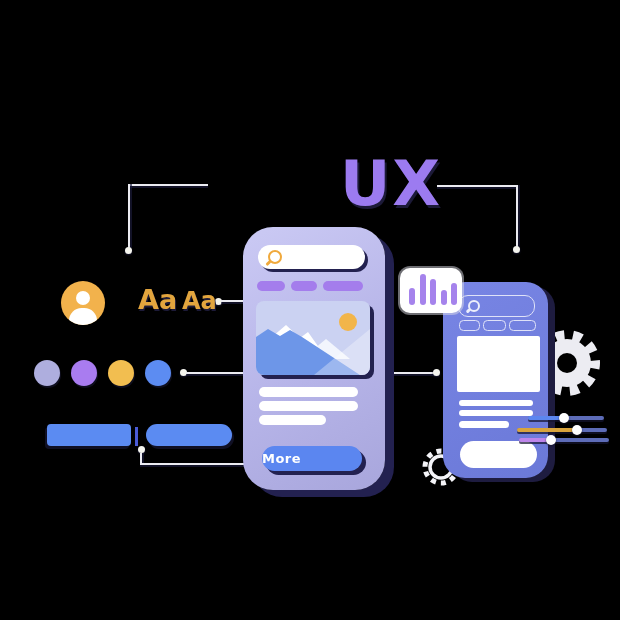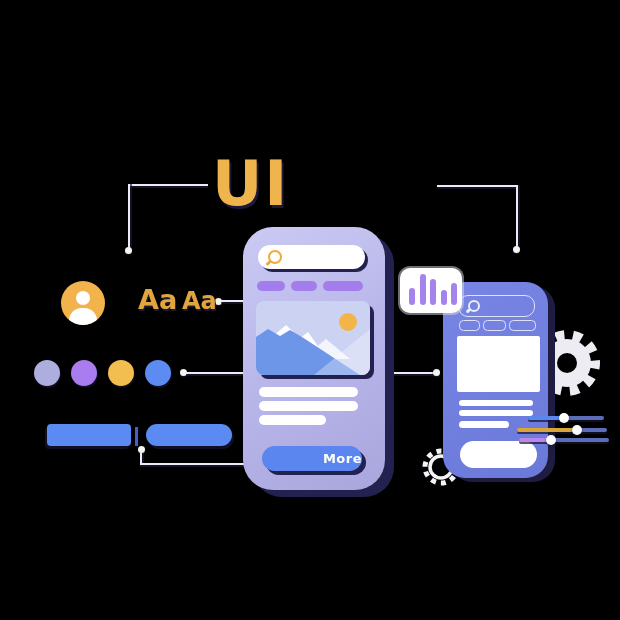--- a/index.html
+++ b/index.html
@@ -43,21 +43,21 @@
     border-radius:2px;transform:rotate(45deg);}
   .mag-white{width:8px;height:8px;border:2px solid #EDEFFB;margin-left:9px;}
   .mag-white::after{content:'';position:absolute;left:-3px;bottom:-3px;width:2.5px;height:5px;background:#EDEFFB;
     border-radius:2px;transform:rotate(45deg);}
   .chip{position:absolute;top:54px;height:10px;border-radius:5px;background:#A47DEC;}
   .chip1{left:14px;width:28px;} .chip2{left:48px;width:26px;} .chip3{left:80px;width:40px;}
   .pm-image{left:13px;top:74px;width:114px;height:74px;border-radius:8px;overflow:hidden;box-shadow:4px 4px 0 #232150;}
   .pm-line{position:absolute;left:16px;height:10px;border-radius:5px;background:#fff;}
   .pm-l1{top:160px;width:99px;} .pm-l2{top:174px;width:99px;} .pm-l3{top:188px;width:67px;}
   .pm-more{left:19px;top:219px;width:100px;height:25px;border-radius:13px;background:#5B86F0;
-    box-shadow:4px 4px 0 #232150;display:flex;align-items:center;justify-content:flex-end;
+    box-shadow:4px 4px 0 #232150;display:flex;align-items:center;justify-content:flex-start;
     color:#fff;font-weight:bold;font-size:13px;letter-spacing:.5px;}
 
   
   .phone-sec{left:443px;top:282px;width:105px;height:196px;border-radius:22px;
     background:linear-gradient(150deg,#7885E4 0%,#6B79D8 100%);box-shadow:7px 4px 0 #1E1C40;}
   .ps-search{left:15px;top:13px;width:75px;height:20px;border:1.5px solid #DFE2F8;border-radius:10px;
     display:flex;align-items:center;}
   .ps-chip{position:absolute;top:38px;height:9px;border:1.3px solid #DFE2F8;border-radius:4.5px;}
   .ps-c1{left:16px;width:19px;} .ps-c2{left:40px;width:21px;} .ps-c3{left:66px;width:25px;}
   .ps-block{left:14px;top:54px;width:83px;height:56px;background:#fff;border-radius:2px;}
@@ -99,21 +99,21 @@
   <div class="abs node" style="left:180px;top:369px;"></div>
   <div class="abs line lineh" style="left:186px;top:372px;width:58px;"></div>
 
   <div class="abs line lineh" style="left:387px;top:372px;width:48px;"></div>
   <div class="abs node" style="left:433px;top:369px;"></div>
 
   <div class="abs node" style="left:138px;top:446px;"></div>
   <div class="abs line linev" style="left:140px;top:453px;height:12px;"></div>
   <div class="abs line lineh" style="left:140px;top:463px;width:105px;"></div>
 
-  <div class="abs title title-ui">UI</div>
+  <div class="abs title title-ux">UX</div>
 
   <svg class="abs" style="left:525px;top:321px;" width="84" height="84" viewBox="0 0 84 84">
     <circle cx="42" cy="42" r="27" fill="none" stroke="#ECECF2" stroke-width="12" stroke-dasharray="8.5 8.45" stroke-dashoffset="3"></circle>
     <circle cx="42" cy="42" r="24" fill="#ECECF2"></circle>
     <circle cx="42" cy="42" r="10" fill="#000000"></circle>
   </svg>
   <svg class="abs" style="left:419px;top:445px;" width="44" height="44" viewBox="0 0 44 44">
     <circle cx="22" cy="22" r="16" fill="none" stroke="#F4F4F8" stroke-width="5" stroke-dasharray="5 5.05"></circle>
     <circle cx="22" cy="22" r="11" fill="none" stroke="#F4F4F8" stroke-width="3.5"></circle>
   </svg>

